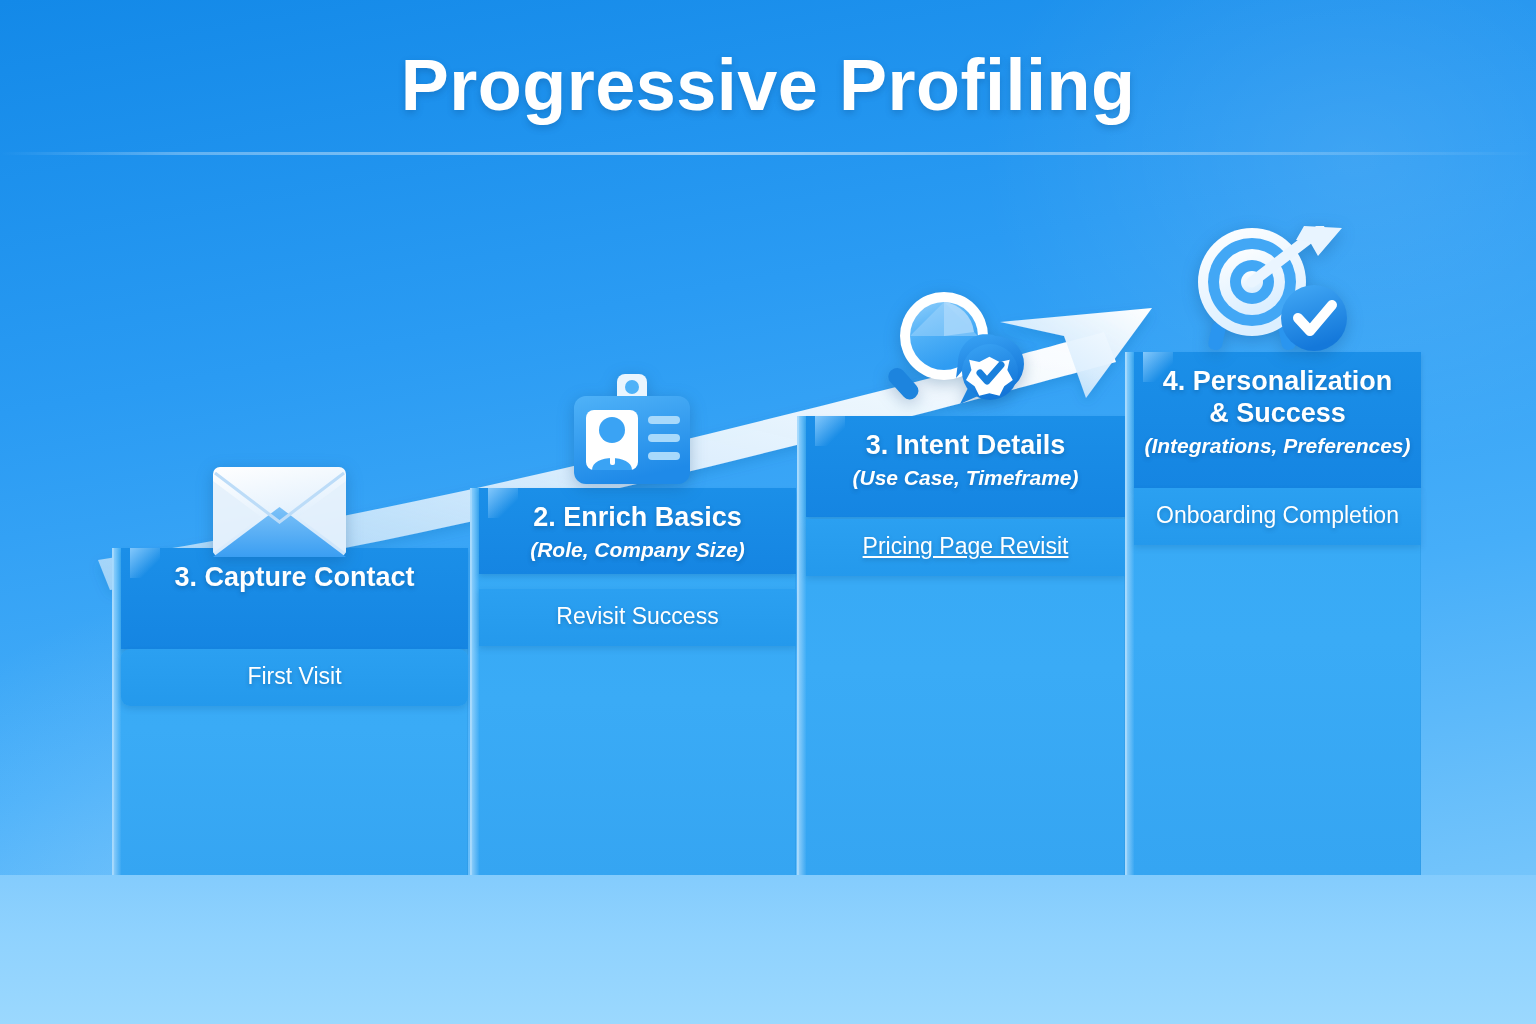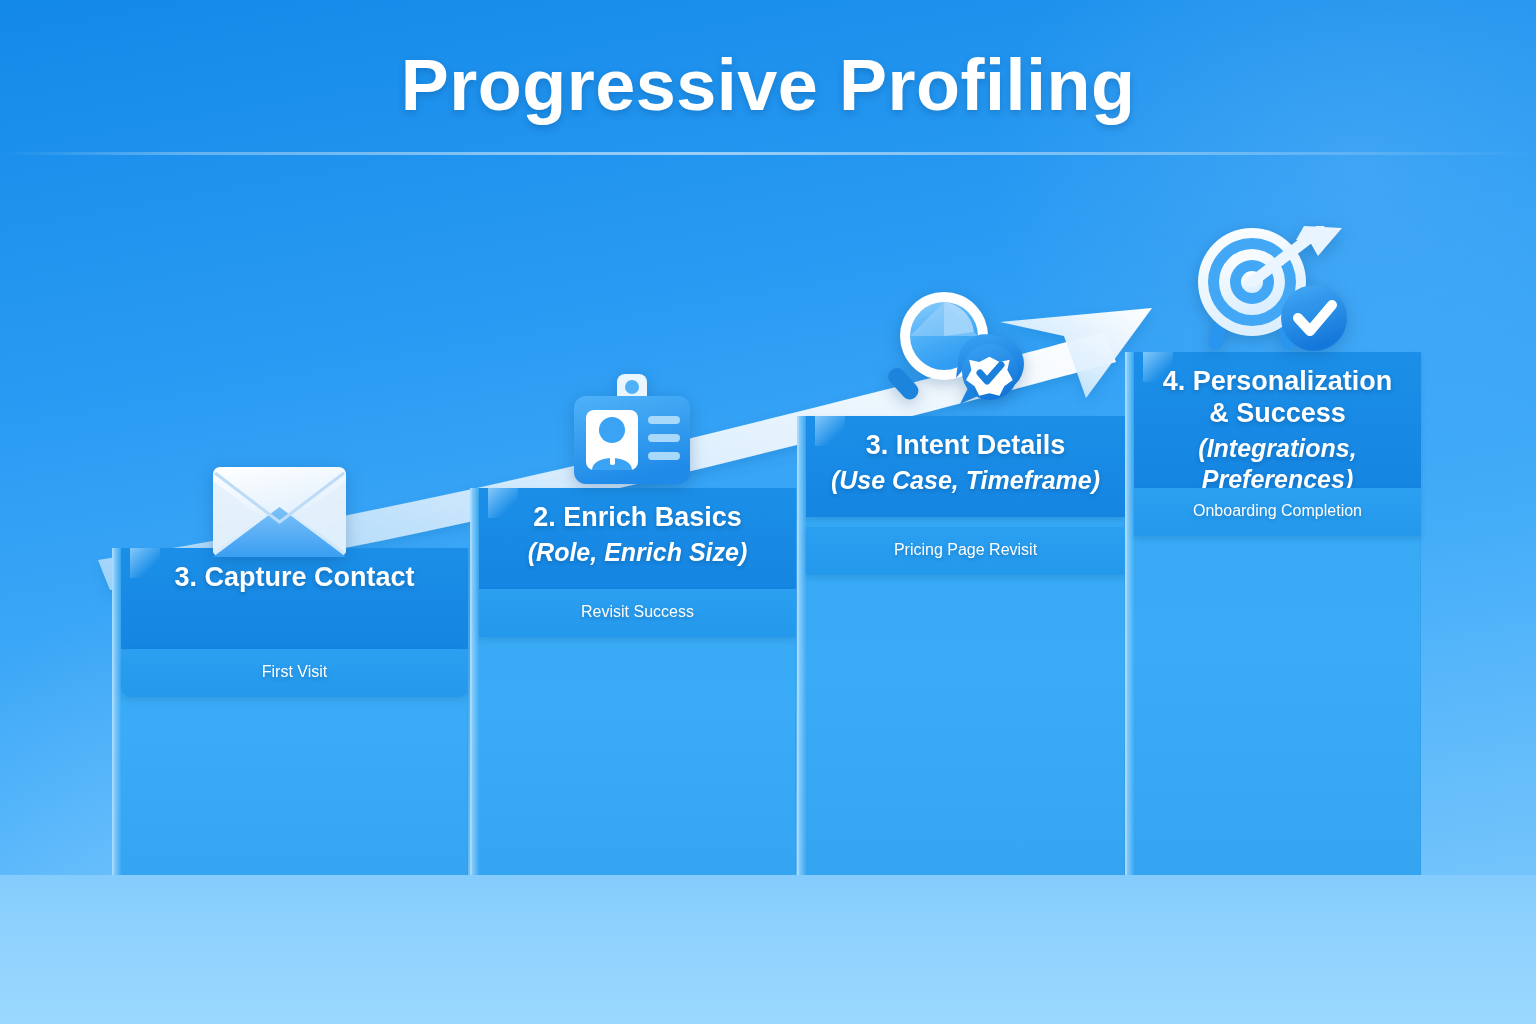--- a/index.html
+++ b/index.html
@@ -122,35 +122,35 @@
     box-shadow: 0 3px 5px rgba(8,70,125,0.18);
   }
   .panel-head .ptitle {
     font-size: 27px;
     font-weight: bold;
     line-height: 1.18;
     text-shadow: 0 2px 4px rgba(6,60,110,0.35);
     white-space: pre-line;
   }
   .panel-head .psub {
-    font-size: 25px;
+    font-size: 21px;
     font-style: italic;
     font-weight: bold;
     line-height: 1.25;
     margin-top: 3px;
     text-shadow: 0 2px 4px rgba(6,60,110,0.30);
   }
   .panel-sub {
     position: absolute;
     left: 9px;
     right: 0;
     background: linear-gradient(to bottom, #2ba0f1 0%, #2499ec 100%);
     color: #fff;
     text-align: center;
-    font-size: 16px;
+    font-size: 23px;
     padding: 14px 10px 16px 10px;
     text-shadow: 0 2px 4px rgba(6,60,110,0.30);
     box-shadow: 0 3px 6px rgba(8,70,125,0.16);
   }
 
   
   .bevel {
     position: absolute;
     top: 0;
     left: 9px;
@@ -230,24 +230,24 @@
     <path d="M 0,90 L 66.5,40 L 133,90 Z" fill="url(#envFlap)"></path>
     <path d="M 0,88 L 0,7 L 66.5,57 L 133,7 L 133,88 L 66.5,40 Z" fill="none"></path>
     <path d="M 2,6 L 66.5,55 L 131,6" fill="none" stroke="#bcdcf8" stroke-width="3"></path>
     <path d="M 0,86 L 48,50 L 0,14 Z" fill="#e3f0fc" opacity="0.85"></path>
     <path d="M 133,86 L 85,50 L 133,14 Z" fill="#e3f0fc" opacity="0.85"></path>
   </svg>
 
   <div class="bar" style="left:470px; width:326px; height:387px;">
     <div class="bar-body"></div>
     <div class="bar-leftedge"></div>
-    <div class="panel-head" style="height:101px;">
+    <div class="panel-head" style="height:86px;">
       <div class="bevel"></div>
       <div class="ptitle">2. Enrich Basics</div>
-      <div class="psub">(Role, Enrich Size)</div>
+      <div class="psub">(Role, Company Size)</div>
     </div>
     <div class="panel-sub" style="top:101px;">
       <span>Revisit Success</span>
     </div>
   </div>
 
   <svg class="icon" style="left:570px; top:374px; width:124px; height:110px;" viewBox="0 0 124 110">
     <defs>
       <linearGradient id="cardGrad" x1="0" y1="0" x2="0.3" y2="1">
         <stop offset="0%" stop-color="#4fb2f8"></stop>
@@ -267,21 +267,21 @@
   </svg>
 
   <div class="bar" style="left:797px; width:328px; height:459px;">
     <div class="bar-body"></div>
     <div class="bar-leftedge"></div>
     <div class="panel-head" style="height:101px;">
       <div class="bevel"></div>
       <div class="ptitle">3. Intent Details</div>
       <div class="psub">(Use Case, Timeframe)</div>
     </div>
-    <div class="panel-sub" style="top:111px;">
+    <div class="panel-sub" style="top:103px;text-decoration:underline;">
       <span>Pricing Page Revisit</span>
     </div>
   </div>
 
   <svg class="icon" style="left:888px; top:288px; width:136px; height:118px;" viewBox="0 0 136 118">
     <defs>
       <linearGradient id="lensGrad" x1="0" y1="0" x2="0.4" y2="1">
         <stop offset="0%" stop-color="#8fcefb"></stop>
         <stop offset="50%" stop-color="#4fb0f7"></stop>
         <stop offset="100%" stop-color="#2f9cf2"></stop>

